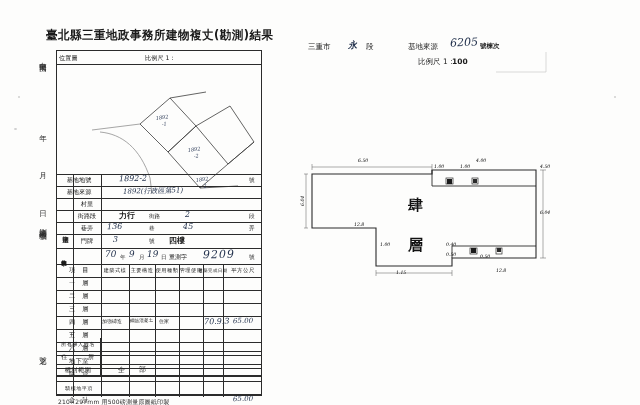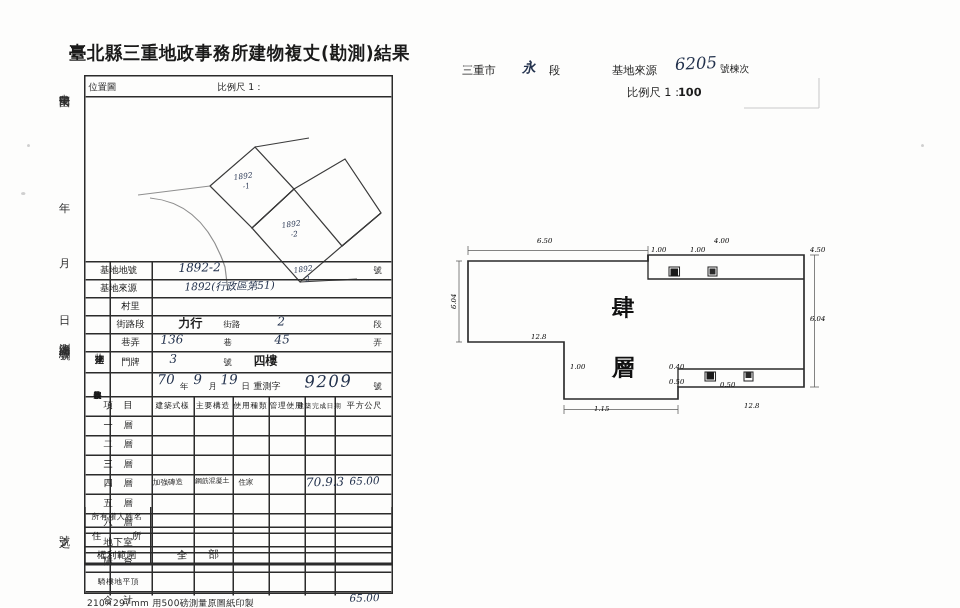--- a/index.html
+++ b/index.html
@@ -296,21 +296,21 @@
   </div>
 
   <div id="right-panel">
 
     <div class="rp-line" style="left:8px;top:18px;">三重市</div>
     <div class="rp-hand" style="left:48px;top:15px;font-size:9px;font-weight:bold;">永</div>
     <div class="rp-line" style="left:66px;top:18px;">段</div>
 
     <div class="rp-line" style="left:108px;top:18px;">基地來源</div>
     <div class="rp-hand" style="left:150px;top:12px;font-size:11px;">6205</div>
-    <div class="rp-line" style="left:180px;top:18px;font-size:6.5px;">號楝次</div>
+    <div class="rp-line" style="left:180px;top:18px;font-size:6.5px;font-weight:bold;">號楝次</div>
 
     <div class="rp-line" style="left:118px;top:33px;">比例尺 1：</div>
     <div class="rp-line" style="left:152px;top:33px;font-weight:bold;">100</div>
 
     <svg style="position:absolute;left:0;top:0;" width="320" height="120">
       <path d="M196 48 L246 48" stroke="#c9c9c9" stroke-width="0.7" fill="none"></path>
       <path d="M246 48 L246 28" stroke="#c9c9c9" stroke-width="0.7" fill="none"></path>
     </svg>
 
     <div id="plan">

